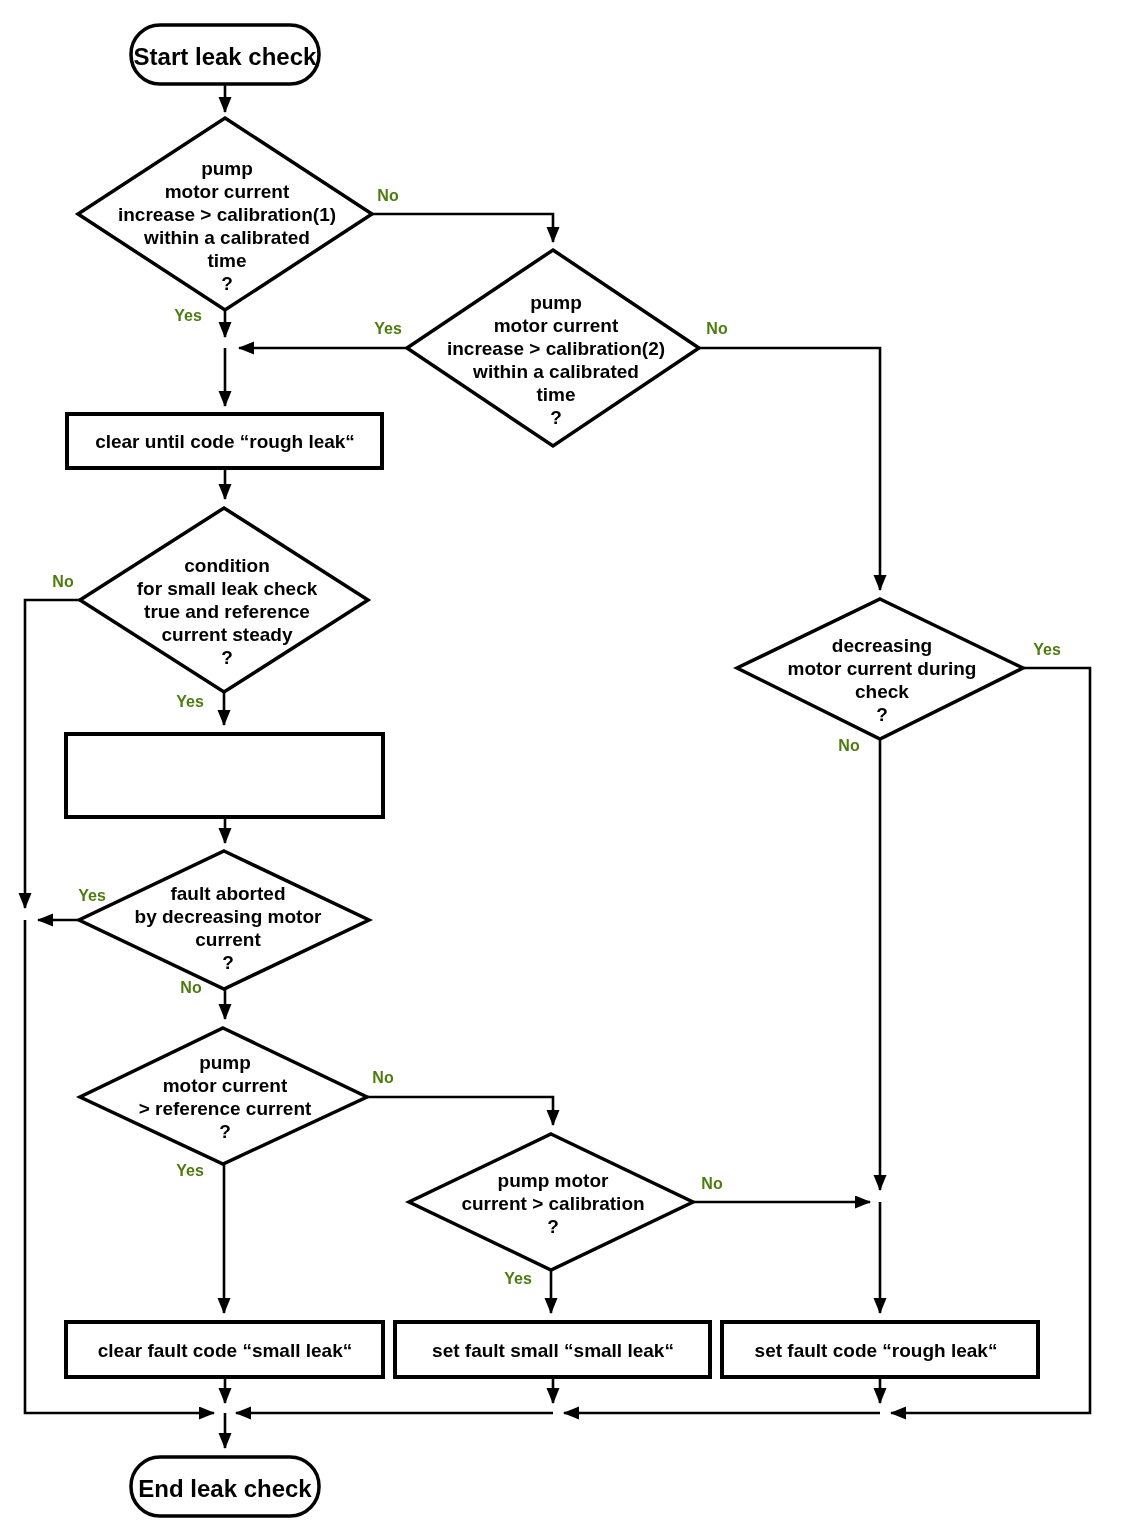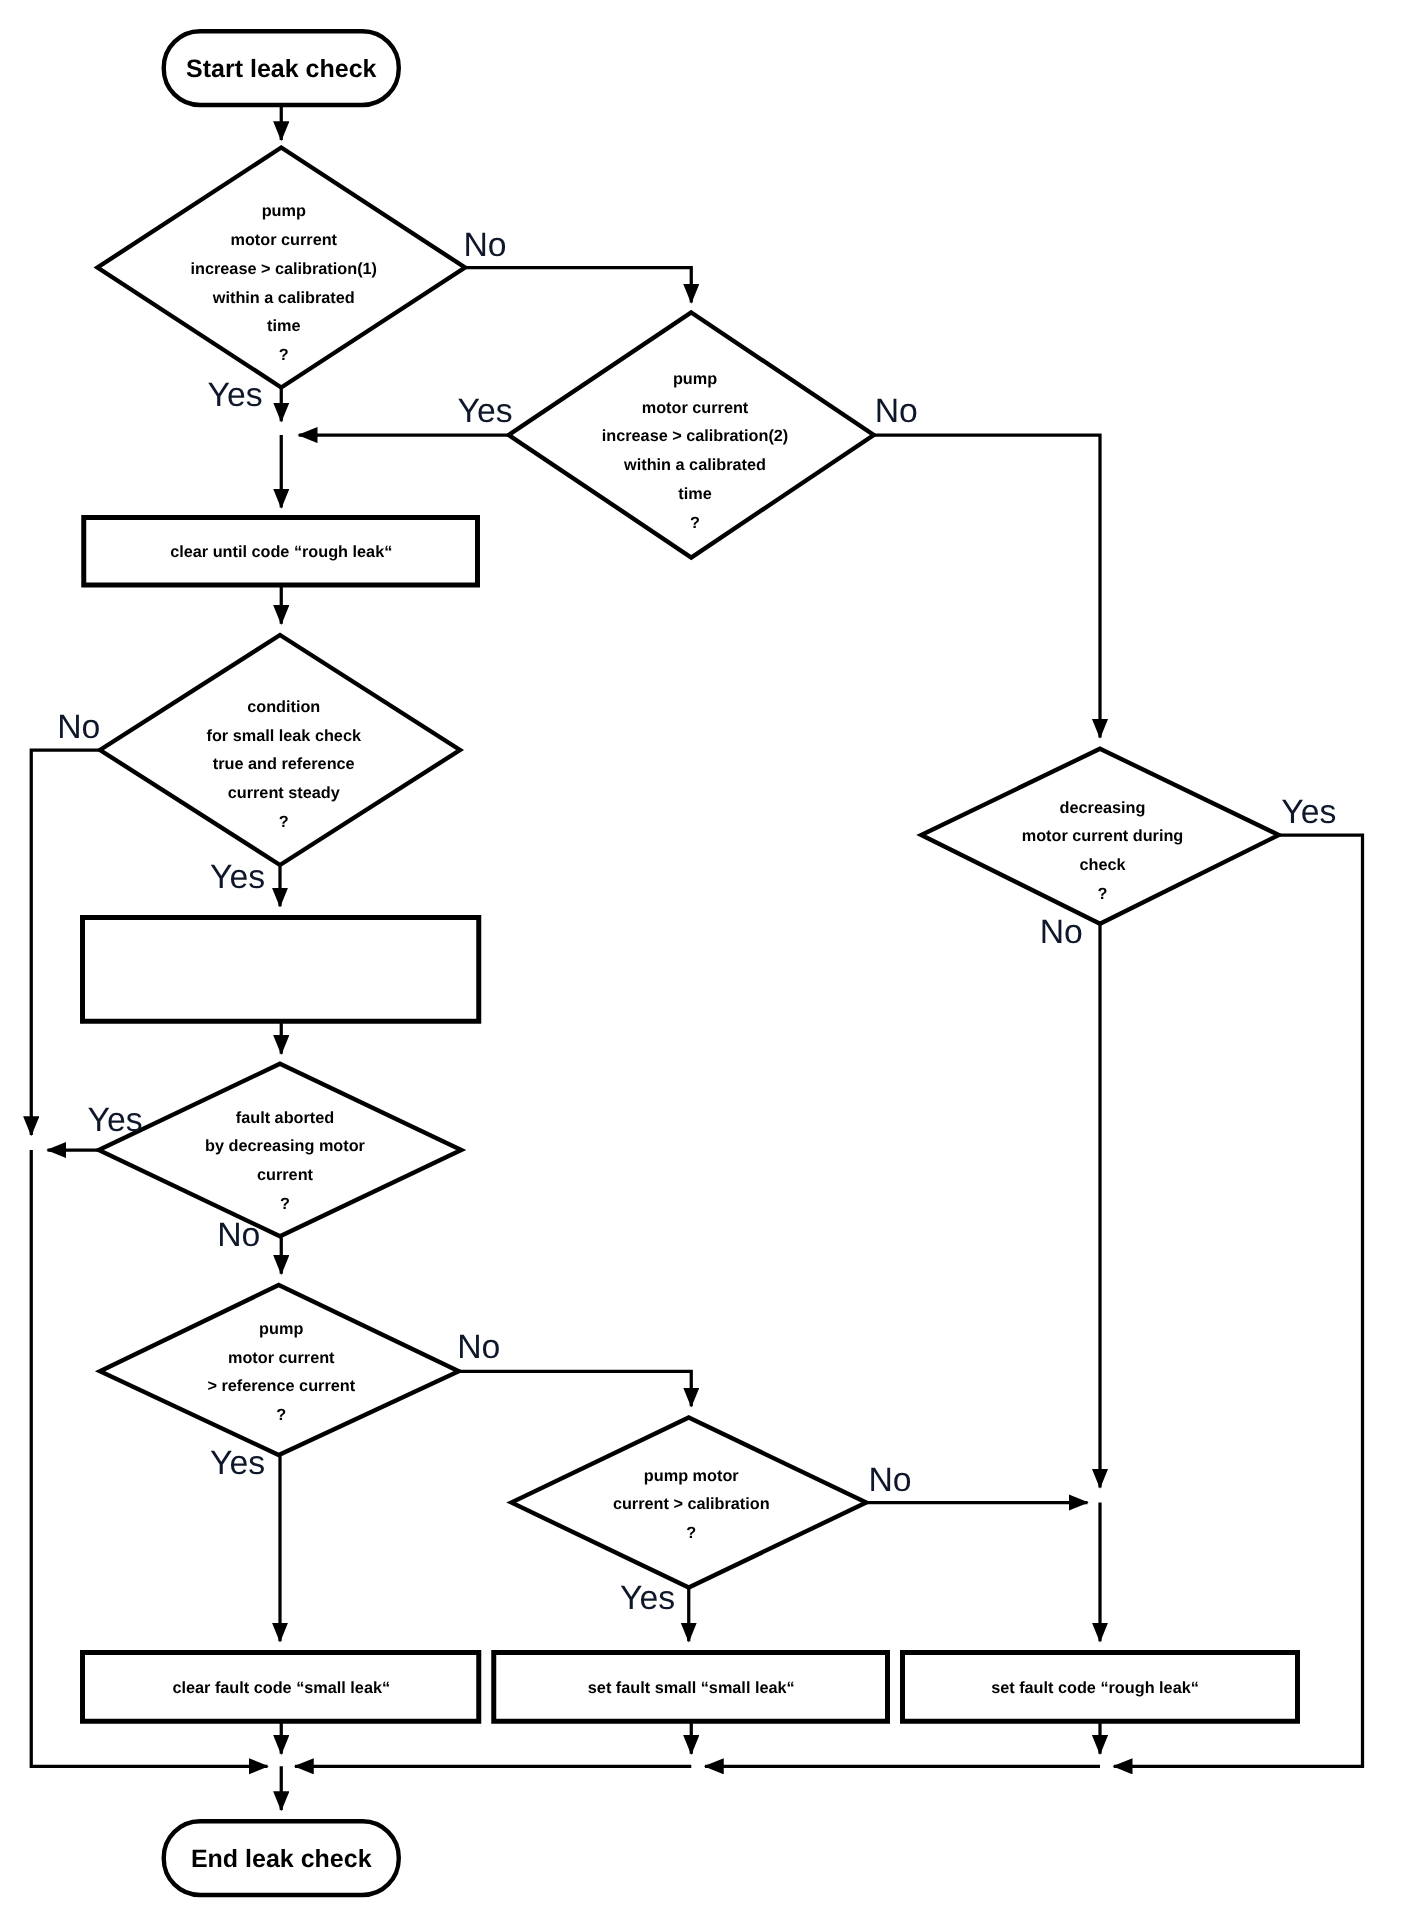--- a/index.html
+++ b/index.html
@@ -6,27 +6,27 @@
   .stage{
     position:relative;width:1136px;height:1534px;background:#ffffff;
     font-family:"Liberation Sans",sans-serif;color:#000;overflow:hidden;
   }
   .stage svg{position:absolute;left:0;top:0;}
   .shape{fill:#ffffff;stroke:#000000;stroke-width:3.5;}
   .pbox{fill:#ffffff;stroke:#000000;stroke-width:4;}
   .edge{fill:none;stroke:#000000;stroke-width:2.6;}
   .nlabel{
     position:absolute;transform:translate(-50%,-50%);
-    text-align:center;font-weight:bold;font-size:13px;line-height:23px;
+    text-align:center;font-weight:bold;font-size:19px;line-height:23px;
     white-space:pre-line;color:#000;
   }
-  .term{font-size:20px;}
+  .term{font-size:24px;}
   .elabel{
     position:absolute;transform:translate(-50%,-50%);
-    font-weight:normal;font-size:27px;color:#0f172a;white-space:nowrap;
+    font-weight:bold;font-size:16px;color:#4d7c0f;white-space:nowrap;
   }
 </style>
 </head>
 <body>
 
 <div class="stage">
 
   <svg width="1136" height="1534" viewBox="0 0 1136 1534">
     <defs>
       <marker id="arr" markerUnits="userSpaceOnUse" markerWidth="18" markerHeight="14" refX="15" refY="6.5" orient="auto">

